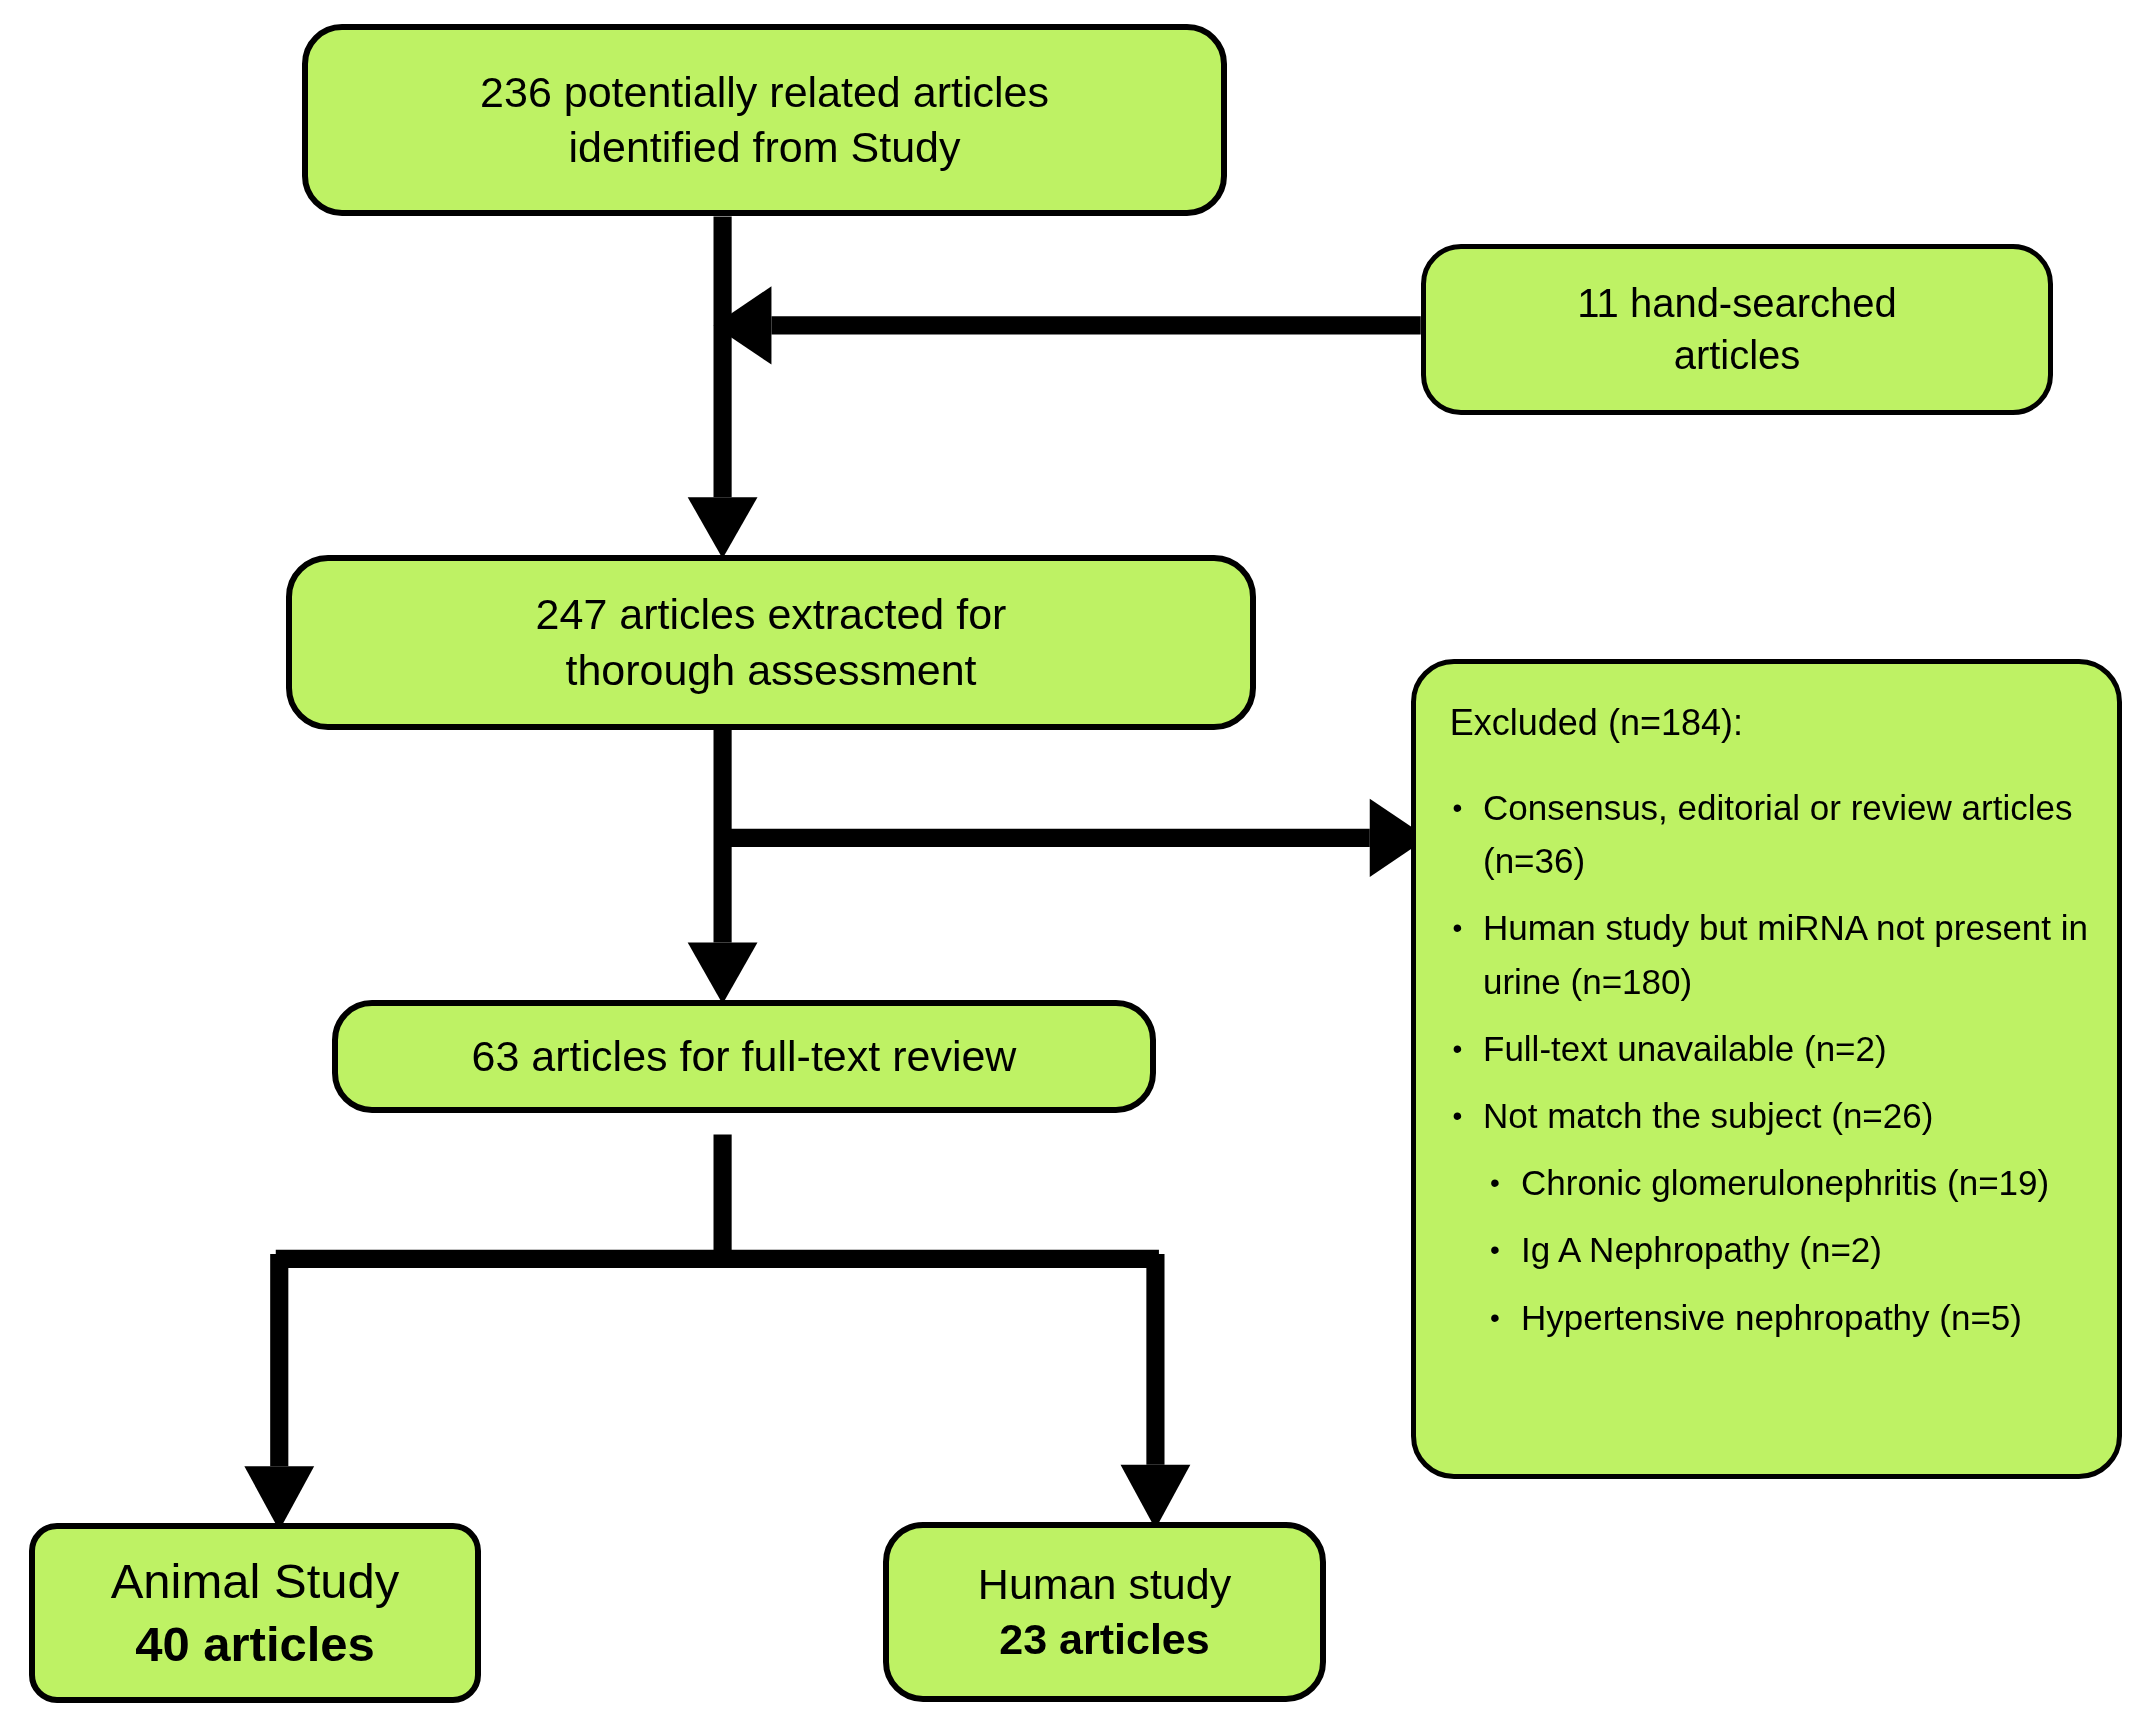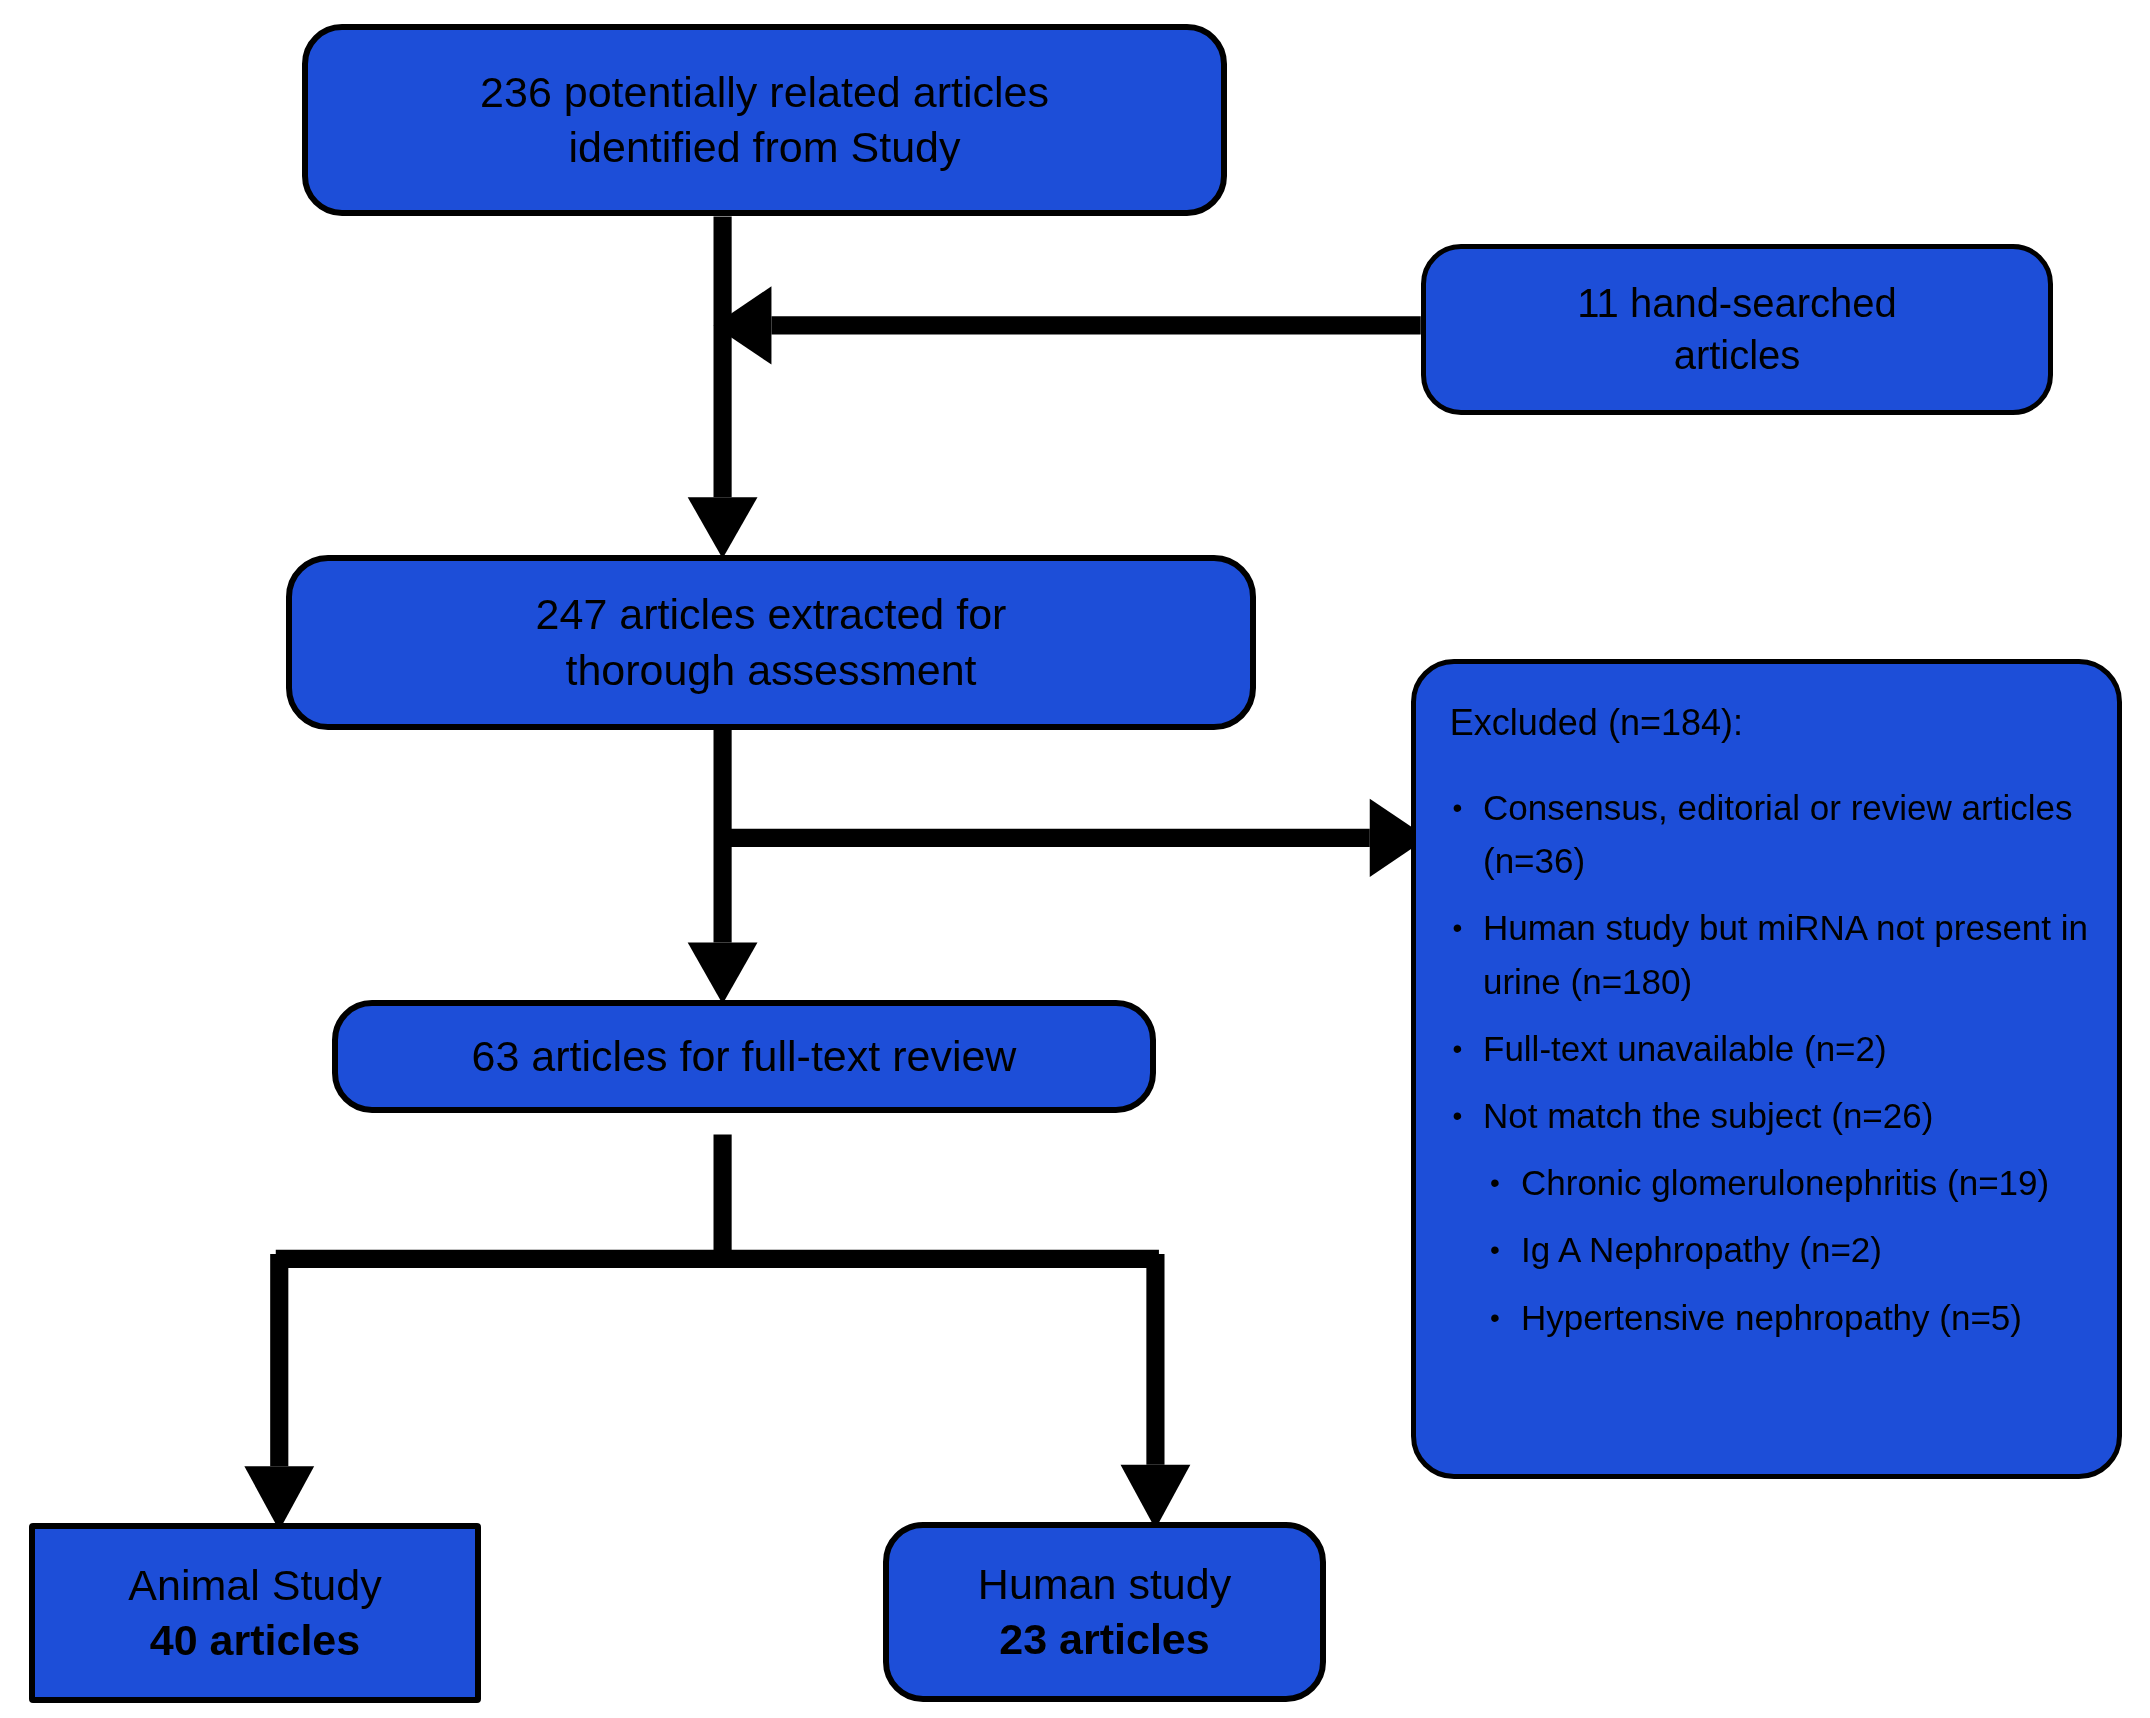--- a/index.html
+++ b/index.html
@@ -18,21 +18,21 @@
   #flow-svg {
     position: absolute;
     left: 0;
     top: 0;
     width: 2151px;
     height: 1719px;
   }
   .node {
     position: absolute;
     box-sizing: border-box;
-    background: #1d4ed8;
+    background: #bef264;
     border: 6.3px solid #000000;
     border-radius: 42px;
     display: flex;
     flex-direction: column;
     align-items: center;
     justify-content: center;
     text-align: center;
     color: #000000;
     line-height: 1.28;
   }
@@ -63,22 +63,22 @@
   }
   #node-fulltext {
     left: 332px; top: 1000px;
     width: 824px; height: 113px;
     font-size: 43px;
     border-radius: 40px;
   }
   #node-animal {
     left: 29px; top: 1523px;
     width: 452px; height: 180px;
-    font-size: 43px;
-    border-radius: 4px;
+    font-size: 49px;
+    border-radius: 28px;
   }
   #node-human {
     left: 883px; top: 1522px;
     width: 443px; height: 180px;
     font-size: 43px;
     border-radius: 40px;
   }
   .node .bold-line { font-weight: bold; }
 
   

